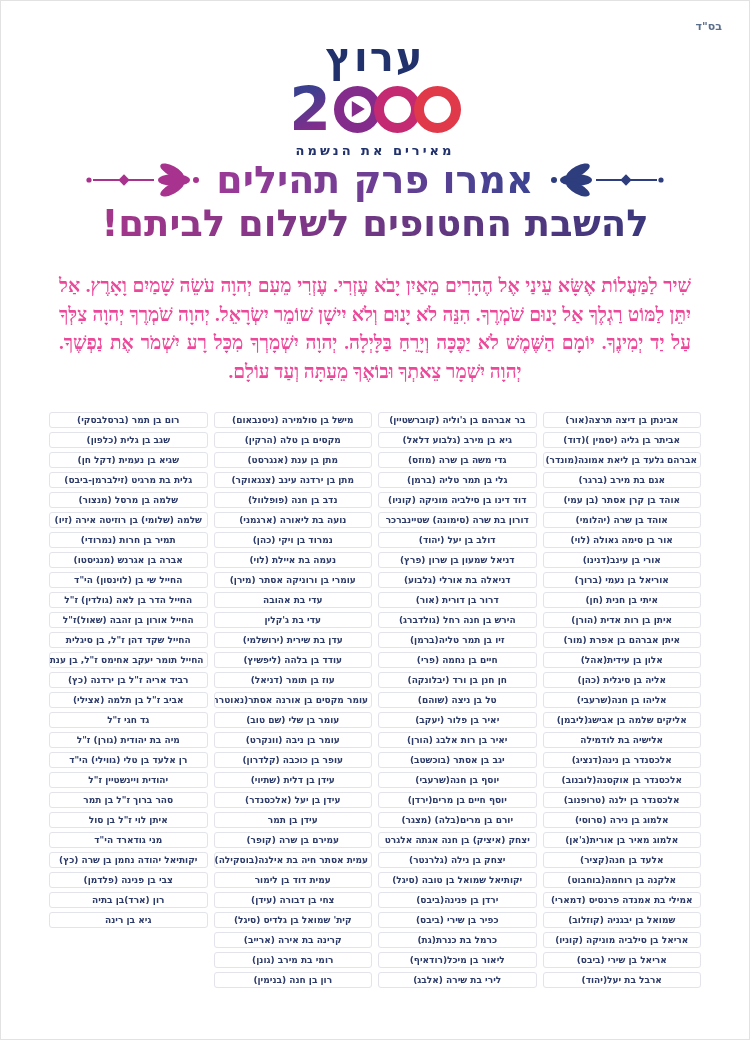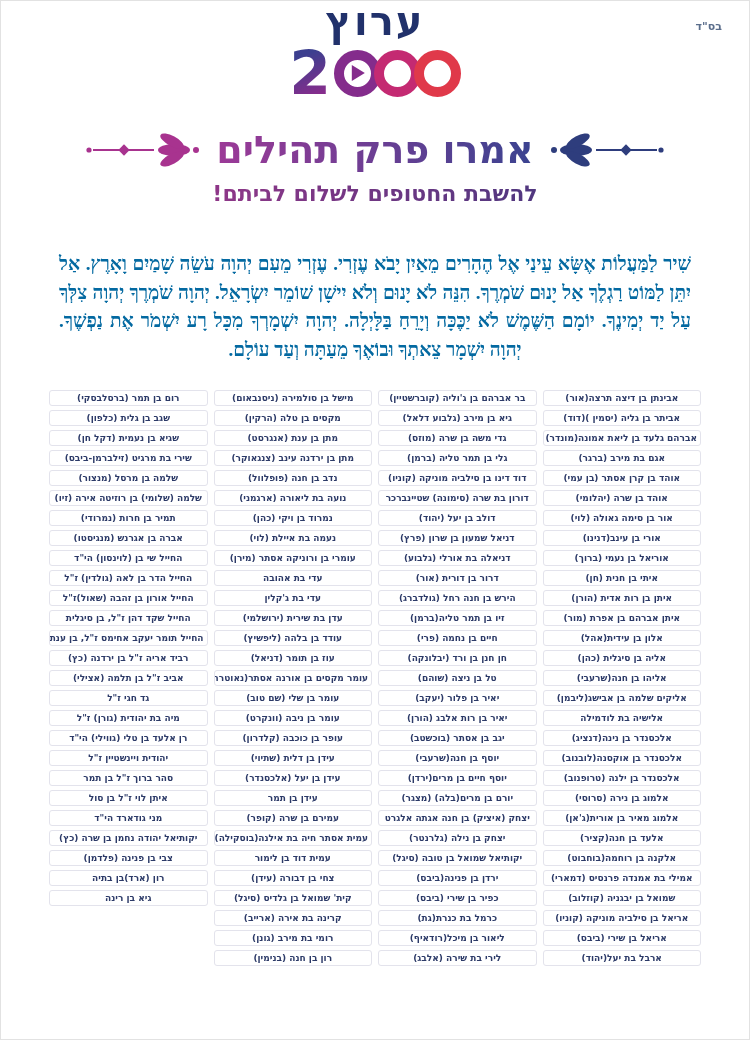--- a/index.html
+++ b/index.html
@@ -5,21 +5,21 @@
   html,body{margin:0;padding:0;background:#ffffff;}
   body{
     width:750px;height:1040px;position:relative;overflow:hidden;
     font-family:"DejaVu Sans","Liberation Sans",sans-serif;
     direction:rtl;
   }
   .page-frame{position:absolute;inset:0;border:1px solid #e2e2e2;pointer-events:none;}
   .bsd{position:absolute;top:20px;right:28px;font-size:11px;font-weight:bold;color:#5b6e8c;}
 
   
-  .logo{text-align:center;}
+  .logo{padding-top:36px;text-align:center;}
   .logo-word{font-size:40px;line-height:42px;font-weight:800;color:#21316b;letter-spacing:2px;}
   .logo-2000{direction:ltr;display:flex;justify-content:center;align-items:center;height:58px;margin-top:2px;}
   .digit2{
     font-size:60px;font-weight:800;line-height:54px;
     background:linear-gradient(160deg,#3c3f8f 20%,#862d8c 85%);
     -webkit-background-clip:text;background-clip:text;color:transparent;
     margin-right:1px;
   }
   .ring{width:27px;height:27px;border-radius:50%;position:relative;flex:0 0 auto;}
   .ring{border:10px solid #842c8c;}
@@ -32,39 +32,39 @@
     transform:rotate(35deg);
   }
   .play{
     position:absolute;top:50%;left:50%;transform:translate(-40%,-50%);
     width:0;height:0;border-left:13px solid #842c8c;
     border-top:8px solid transparent;border-bottom:8px solid transparent;
   }
   .tagline{margin-top:5px;font-size:13px;font-weight:bold;color:#21316b;letter-spacing:3px;}
 
   
-  .title-block{margin-top:26px;text-align:center;}
+  .title-block{text-align:center;}
   .title-row{direction:ltr;display:flex;justify-content:center;align-items:center;gap:12px;}
   .t1{
     font-size:38px;font-weight:800;line-height:44px;white-space:nowrap;
     background:linear-gradient(to left,#3b4390,#9c3a97);
     -webkit-background-clip:text;background-clip:text;color:transparent;
   }
   .t2{
-    margin-top:2px;font-size:22px;font-weight:800;line-height:40px;white-space:nowrap;
+    margin-top:2px;font-size:37px;font-weight:800;line-height:40px;white-space:nowrap;
     background:linear-gradient(to left,#273879,#b8368e);
     -webkit-background-clip:text;background-clip:text;color:transparent;
   }
   .flourish{flex:0 0 auto;}
 
   
   .psalm{
-    width:632px;margin:36px auto 0;direction:rtl;
+    width:632px;margin:28px auto 0;direction:rtl;
     font-family:"Liberation Serif","DejaVu Serif","DejaVu Sans",serif;
-    font-size:19px;font-weight:bold;line-height:1.5;color:#0369a1;
+    font-size:19px;font-weight:bold;line-height:1.5;color:#ec4899;
     text-align:justify;text-align-last:center;
   }
 
   
   .names{width:652px;margin:26px auto 0;display:flex;direction:rtl;gap:6px;}
   .col{flex:1;display:flex;flex-direction:column;gap:4px;min-width:0;}
   .name-box{
     height:14px;line-height:14px;background:#fff;border:1px solid #e3e3ec;border-radius:3px;
     font-size:9px;font-weight:bold;color:#2c3a68;text-align:center;
     padding:0 3px;white-space:nowrap;overflow:hidden;
@@ -80,20 +80,21 @@
 <div class="logo">
   <div class="logo-word">ערוץ</div>
   <div class="logo-2000">
     <span class="digit2">2</span>
     <span class="ring r1">
         <span class="play"></span>
       </span>
     <span class="ring r2"></span>
     <span class="ring r3"></span>
   </div>
+  <div class="tagline">מאירים את הנשמה</div>
 </div>
 
 <div class="title-block">
   <div class="title-row">
     <svg class="flourish" width="120" height="40" viewBox="0 0 120 40" style="transform:scaleX(-1);">
       <g fill="#a8338f" stroke="#a8338f">
         <circle cx="115" cy="20" r="2.6" stroke="none"></circle>
         <line x1="50" y1="20" x2="111" y2="20" stroke-width="2"></line>
         <rect x="76" y="16" width="8" height="8" transform="rotate(45 80 20)" stroke="none"></rect>
         <ellipse cx="30" cy="20" rx="16" ry="6" stroke="none"></ellipse>
@@ -211,21 +212,21 @@
       <div class="name-box">צחי בן דבורה (עידן)</div>
       <div class="name-box">קית' שמואל בן גלדיס (סיגל)</div>
       <div class="name-box">קרינה בת אירה (ארייב)</div>
       <div class="name-box">רומי בת מירב (גונן)</div>
       <div class="name-box">רון בן חנה (בנימין)</div>
     </div>
     <div class="col">
       <div class="name-box">רום בן תמר (ברסלבסקי)</div>
       <div class="name-box">שגב בן גלית (כלפון)</div>
       <div class="name-box">שגיא בן נעמית (דקל חן)</div>
-      <div class="name-box">שירי בת מרגיט (זילברמן-ביבס)</div>
+      <div class="name-box">גלית בת מרגיט (זילברמן-ביבס)</div>
       <div class="name-box">שלמה בן מרסל (מנצור)</div>
       <div class="name-box">שלמה (שלומי) בן רוזיטה אירה (זיו)</div>
       <div class="name-box">תמיר בן חרות (נמרודי)</div>
       <div class="name-box">אברה בן אגרנש (מנגיסטו)</div>
       <div class="name-box">החייל שי בן (לוינסון) הי"ד</div>
       <div class="name-box">החייל הדר בן לאה (גולדין) ז"ל</div>
       <div class="name-box">החייל אורון בן זהבה (שאול)ז"ל</div>
       <div class="name-box">החייל שקד דהן ז"ל, בן סיגלית</div>
       <div class="name-box">החייל תומר יעקב אחימס ז"ל, בן ענת</div>
       <div class="name-box">רביד אריה ז"ל בן ירדנה (כץ)</div>

